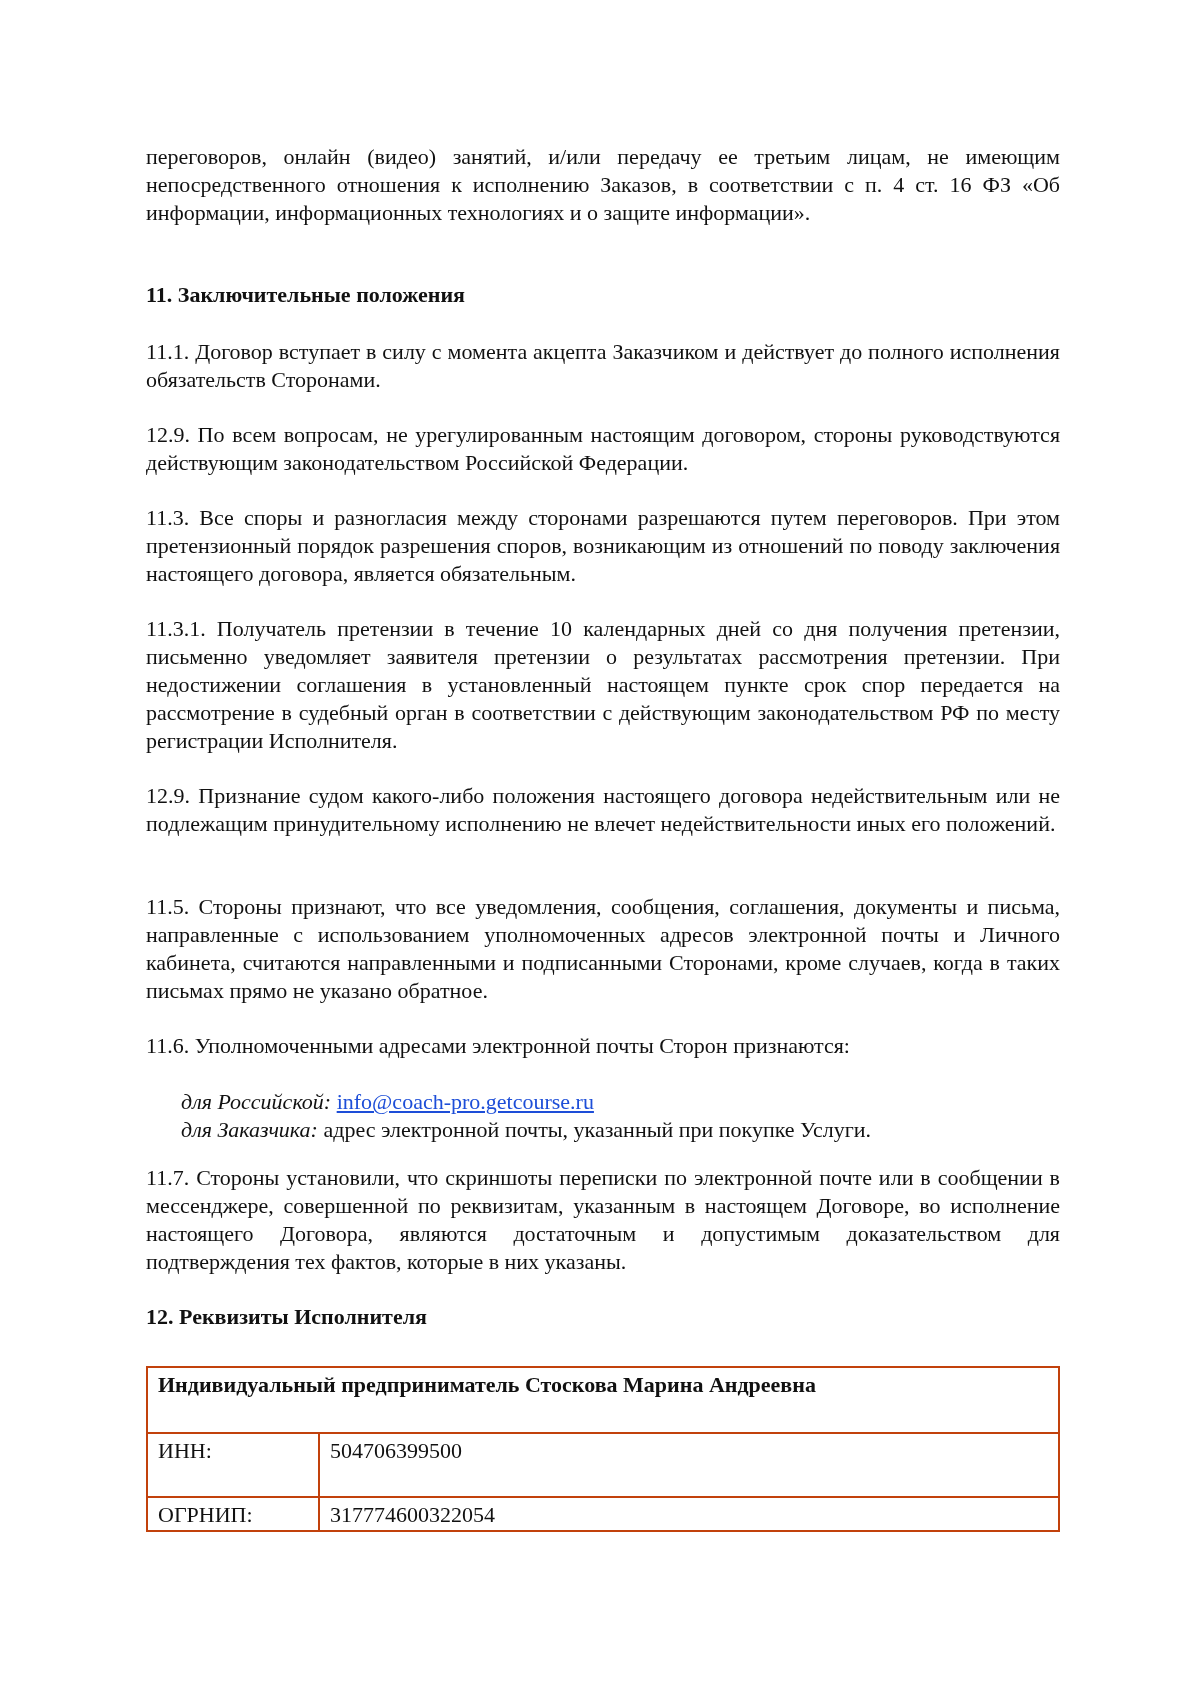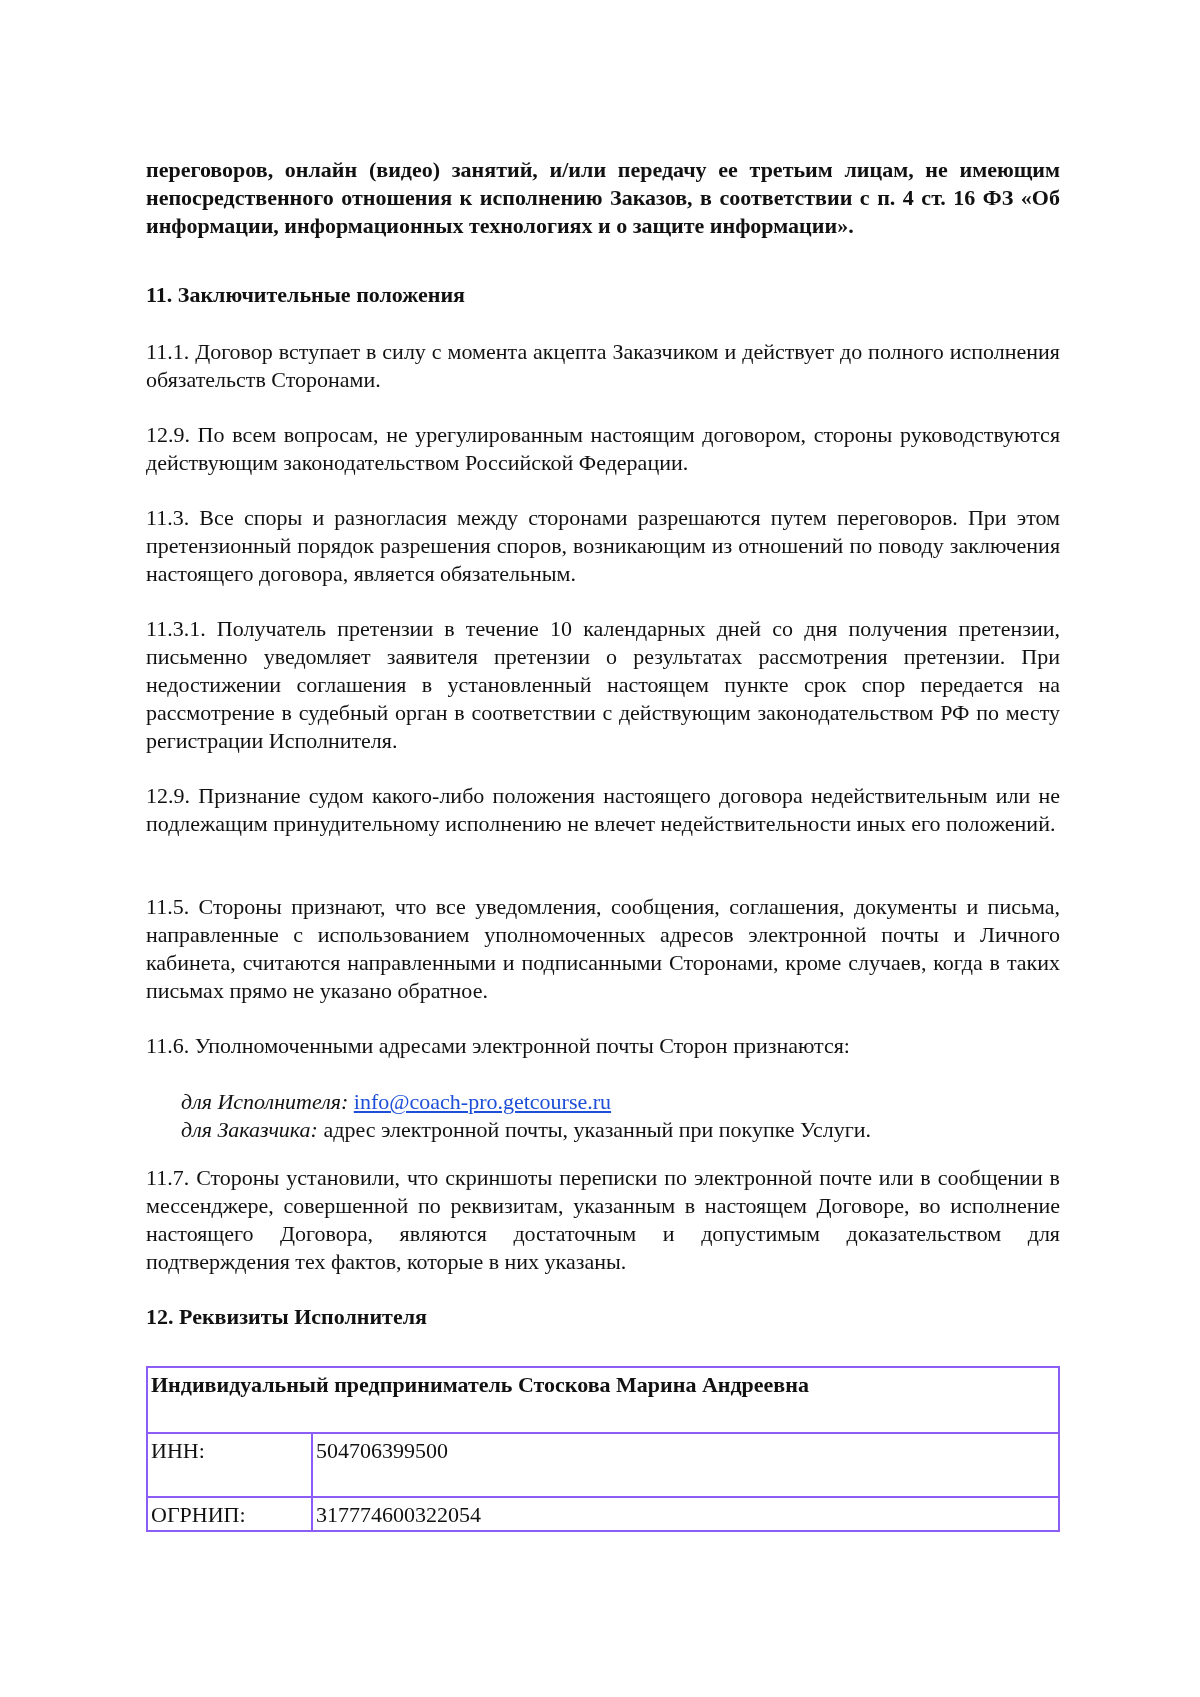--- a/index.html
+++ b/index.html
@@ -16,52 +16,52 @@
   .blk.last-left { text-align-last: left; }
   .heading { font-weight: bold; }
   .indent { position: absolute; left: 35px; width: 880px; text-align: left; }
   .it { font-style: italic; }
   a.link { color: #1d4ed8; text-decoration: underline; }
   table.req {
     position: absolute; left: 0; top: 1366px; width: 914px;
     border-collapse: collapse; font-size: 22px; line-height: 26px;
   }
   table.req td {
-    border: 2px solid #8b5cf6; vertical-align: top; padding: 4px 10px 0 3px;
+    border: 2px solid #c2410c; vertical-align: top; padding: 4px 10px 0 10px;
   }
   .r1 td { height: 60px; }
   .r2 td { height: 58px; }
   .r3 td { height: 28px; }
   .c1 { width: 150px; }
 </style>
 </head>
 <body>
 
 <div class="page">
 
-  <p class="blk last-left" style="top:13px; margin:143px 0 10px 0;font-weight:bold;">переговоров, онлайн (видео) занятий, и/или передачу ее третьим лицам, не имеющим непосредственного отношения к исполнению Заказов, в соответствии с п. 4 ст. 16 ФЗ «Об информации, информационных технологиях и о защите информации».</p>
+  <p class="blk last-left" style="top:0; margin:143px 0 10px 0;">переговоров, онлайн (видео) занятий, и/или передачу ее третьим лицам, не имеющим непосредственного отношения к исполнению Заказов, в соответствии с п. 4 ст. 16 ФЗ «Об информации, информационных технологиях и о защите информации».</p>
 
   <p class="blk heading" style="top:0; margin:281px 0 12px 0;">11. Заключительные положения</p>
 
   <p class="blk last-left" style="top:0; margin:338px 0 0 0;">11.1. Договор вступает в силу с момента акцепта Заказчиком и действует до полного исполнения обязательств Сторонами.</p>
 
   <p class="blk last-left" style="top:0; margin:421px 0 0 0;">12.9. По всем вопросам, не урегулированным настоящим договором, стороны руководствуются действующим законодательством Российской Федерации.</p>
 
   <p class="blk last-left" style="top:0; margin:504px 0 0 0;">11.3. Все споры и разногласия между сторонами разрешаются путем переговоров. При этом претензионный порядок разрешения споров, возникающим из отношений по поводу заключения настоящего договора, является обязательным.</p>
 
   <p class="blk last-left" style="top:0; margin:615px 0 0 0;">11.3.1. Получатель претензии в течение 10 календарных дней со дня получения претензии, письменно уведомляет заявителя претензии о результатах рассмотрения претензии. При недостижении соглашения в установленный настоящем пункте срок спор передается на рассмотрение в судебный орган в соответствии с действующим законодательством РФ по месту регистрации Исполнителя.</p>
 
   <p class="blk last-left" style="top:0; margin:782px 0 0 0;">12.9. Признание судом какого-либо положения настоящего договора недействительным или не подлежащим принудительному исполнению не влечет недействительности иных его положений.</p>
 
   <p class="blk last-left" style="top:0; margin:893px 0 0 0;">11.5. Стороны признают, что все уведомления, сообщения, соглашения, документы и письма, направленные с использованием уполномоченных адресов электронной почты и Личного кабинета, считаются направленными и подписанными Сторонами, кроме случаев, когда в таких письмах прямо не указано обратное.</p>
 
   <p class="blk last-left" style="top:0; margin:1032px 0 1px 0;">11.6. Уполномоченными адресами электронной почты Сторон признаются:</p>
 
   <div class="indent" style="top:1088px;">
-    <span class="it">для Исполнителя:</span>
+    <span class="it">для Российской:</span>
     <a class="link">info@coach-pro.getcourse.ru</a>
   </div>
   <div class="indent" style="top:1116px;">
     <span class="it">для Заказчика:</span>
     <span>адрес электронной почты, указанный при покупке Услуги.</span>
   </div>
 
   <p class="blk last-left" style="top:0; margin:1164px 0 0 0;">11.7. Стороны установили, что скриншоты переписки по электронной почте или в сообщении в мессенджере, совершенной по реквизитам, указанным в настоящем Договоре, во исполнение настоящего Договора, являются достаточным и допустимым доказательством для подтверждения тех фактов, которые в них указаны.</p>
 
   <p class="blk heading" style="top:0; margin:1303px 0 0 0;">12. Реквизиты Исполнителя</p>

